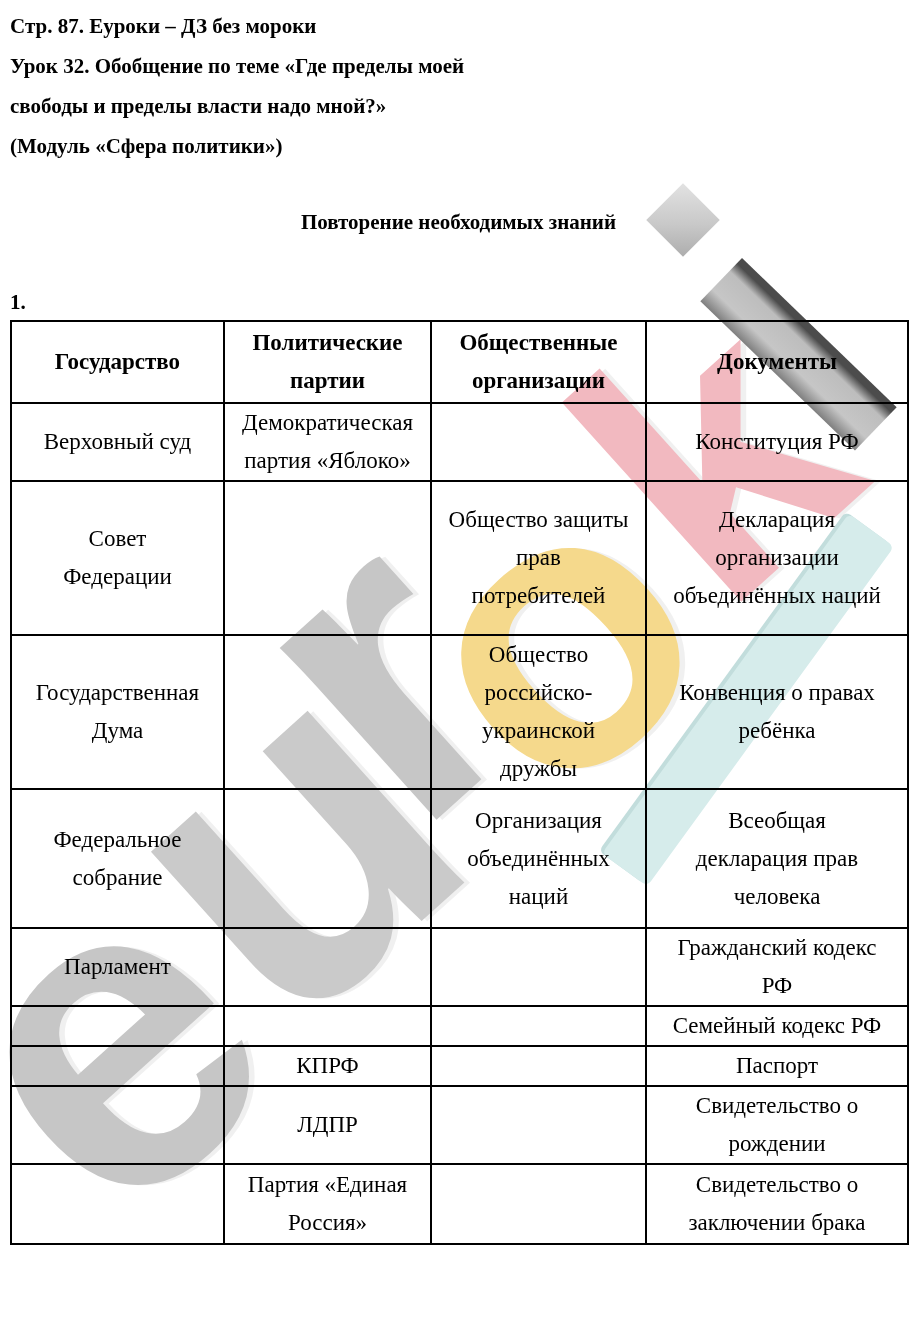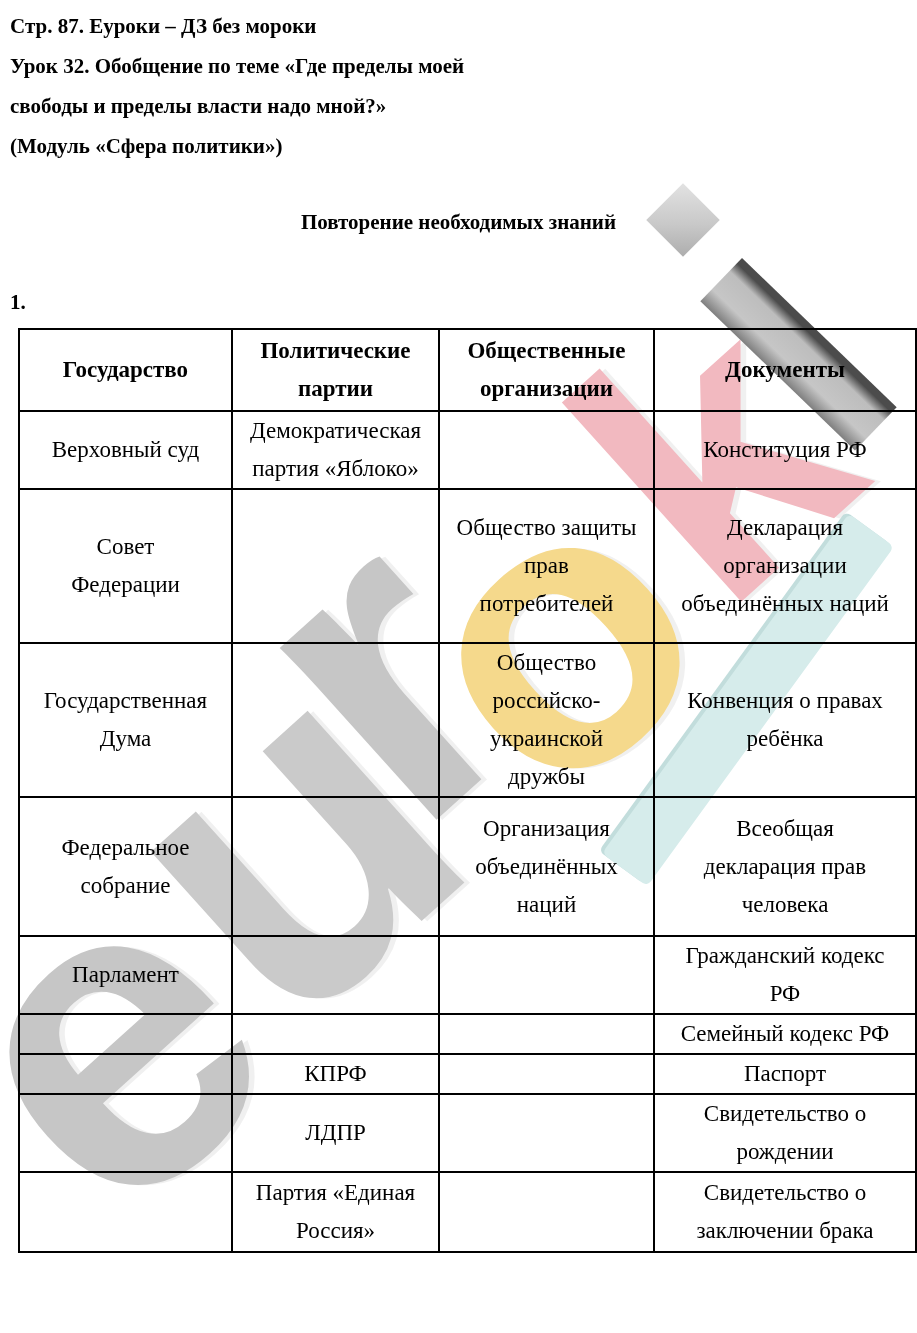--- a/index.html
+++ b/index.html
@@ -54,21 +54,21 @@
     margin-top:36px;
   }
   .item-number {
     font-weight:bold; font-size:21px; line-height:36px; text-align:left;
     margin-top:42px;
   }
 
   
   table.answers {
     border-collapse:collapse; table-layout:fixed;
-    width:897px; margin:8px;
+    width:897px; margin:0;
   }
   col.c0 { width:213px; }
   col.c1 { width:207px; }
   col.c2 { width:215px; }
   col.c3 { width:262px; }
   table.answers th, table.answers td {
     border:2px solid #000;
     text-align:center; vertical-align:middle;
     white-space:pre-line;
     font-size:23px; line-height:38px;

